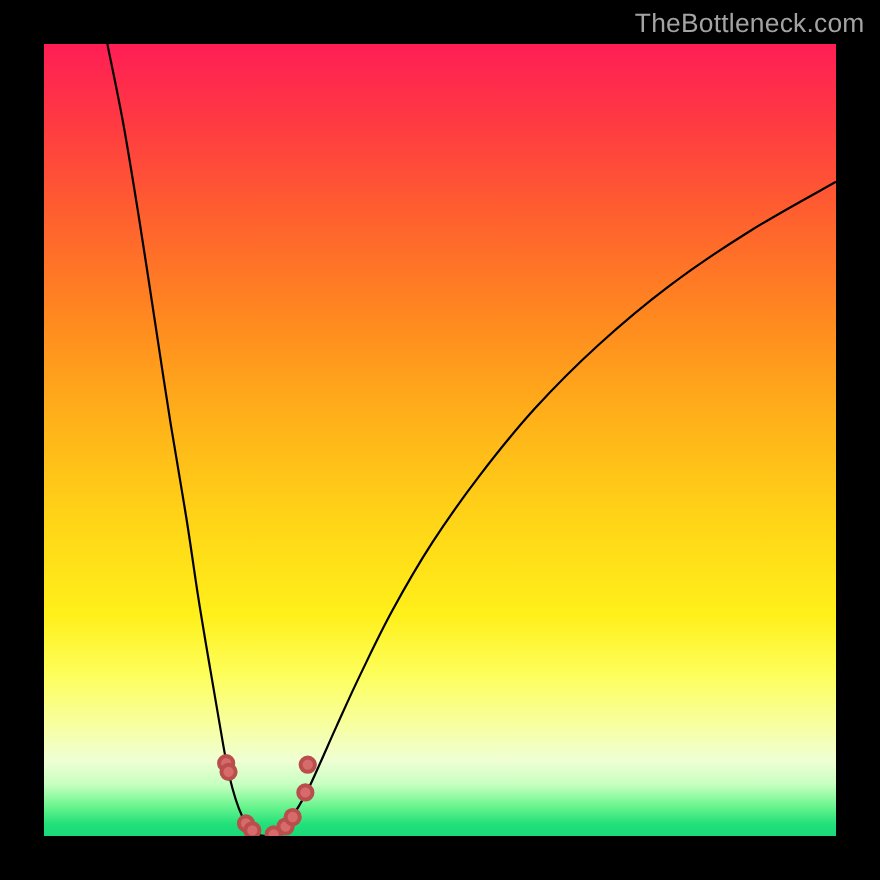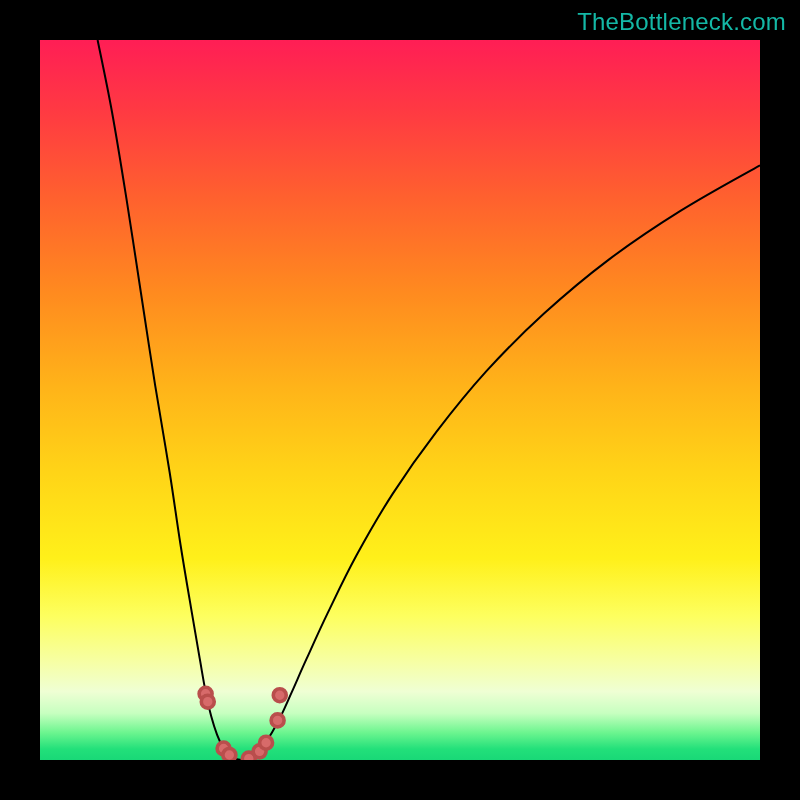--- a/index.html
+++ b/index.html
@@ -28,21 +28,21 @@
   }
   
   .bg-gradient {
     position: absolute;
     left: 0; top: 0; right: 0; bottom: 0;
   }
   .watermark {
     position: absolute;
     top: 8px;
     right: 14px;
-    color: #14b8a6;
+    color: #a3a3a3;
     font-size: 24px;
     font-weight: 500;
     letter-spacing: 0.2px;
     user-select: none;
     text-align: right;
   }
   svg.curve-layer {
     position: absolute;
     left: 0; top: 0;
     width: 100%;

